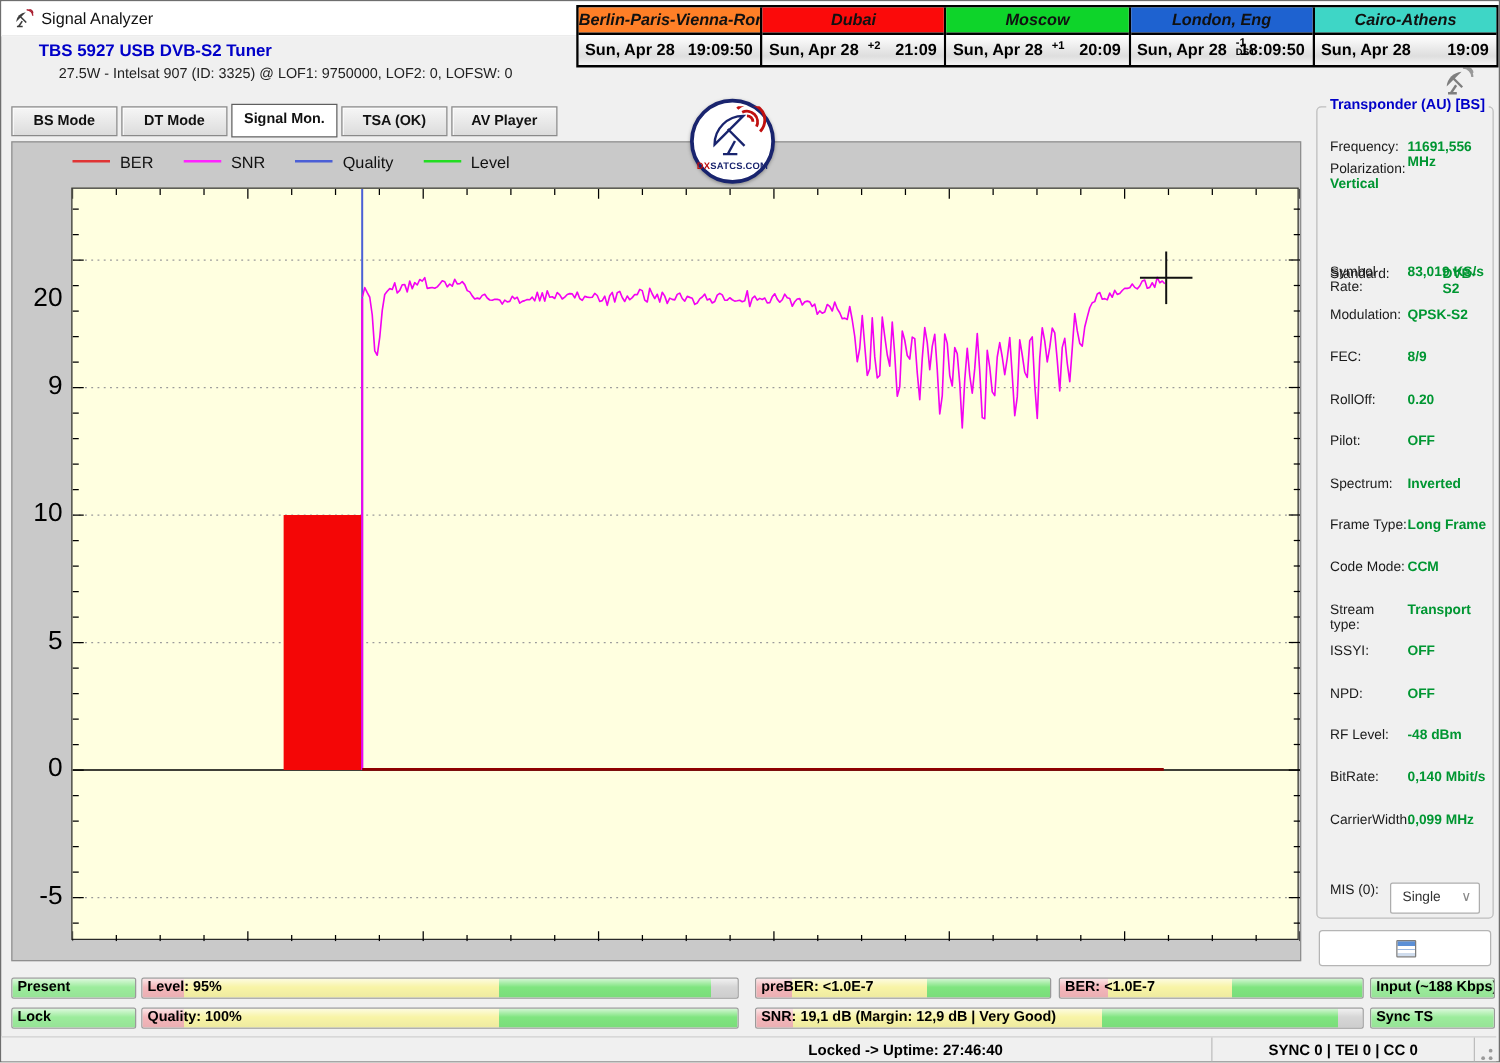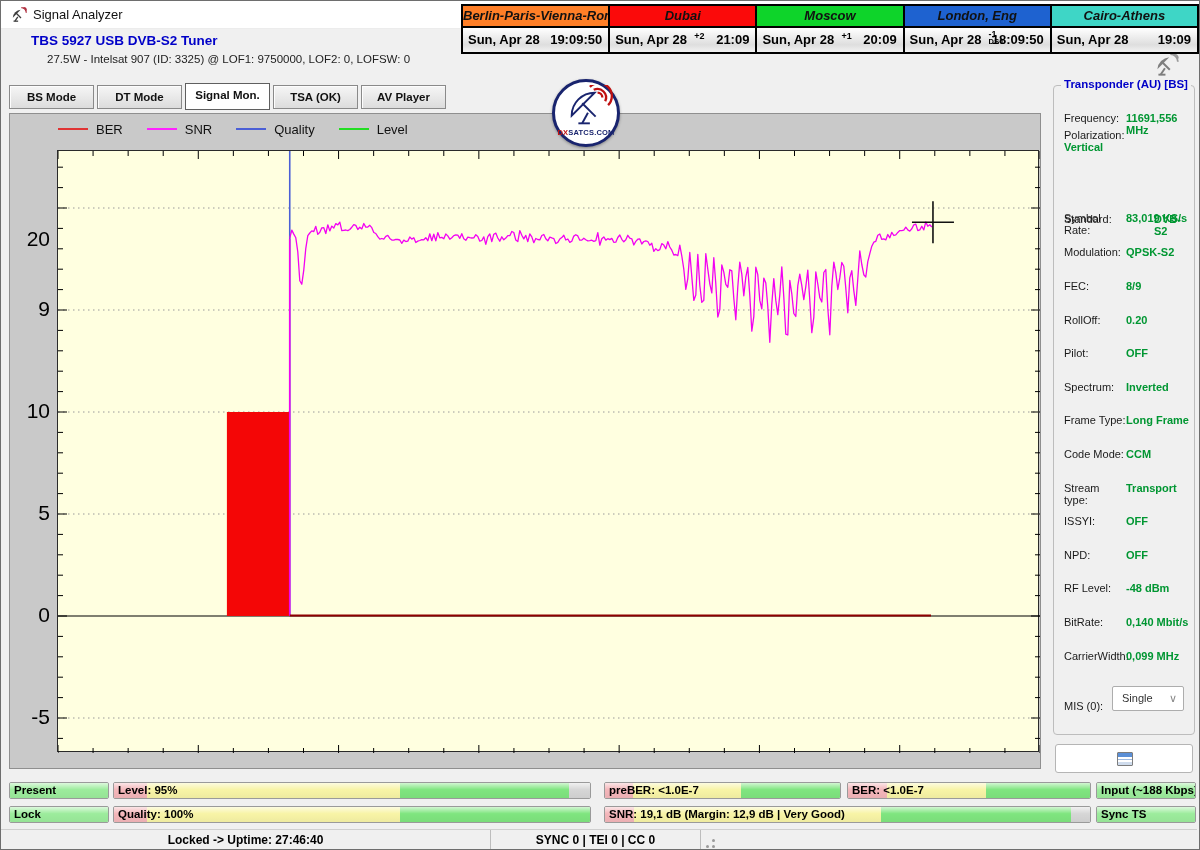--- a/index.html
+++ b/index.html
@@ -42,34 +42,34 @@
   #logo .logo-text .dx{color:#c01010;} #logo .logo-text .rest{color:#19246e;}
   
   #tooltip{position:absolute;left:933px;top:233px;height:20px;line-height:18px;padding:0 7px;background:linear-gradient(#fbfbfb,#e9e9e9);
            border:1px solid #a8a8a8;box-shadow:2px 2px 3px rgba(0,0,0,.25);font-size:11px;color:#111;white-space:nowrap;z-index:40;}
   
   #tp-panel{position:absolute;left:1052px;top:84px;width:142px;height:650px;border:1px solid #bdbdbd;border-radius:4px;background:#f0f0f0;}
   #tp-title{position:absolute;left:7px;top:-8px;background:#f0f0f0;padding:0 3px;font-size:11.5px;font-weight:bold;color:#0000c8;}
   .tp-row{position:absolute;left:10px;right:4px;height:16px;font-size:11px;display:flex;}
   .tp-label{color:#1a1a1a;width:62px;flex:none;}
   .tp-value{color:#009632;font-weight:bold;}
-  #mis-row{position:absolute;left:10px;right:8px;top:600px;height:26px;font-size:11px;display:flex;align-items:flex-end;}
+  #mis-row{position:absolute;left:10px;right:8px;top:620px;height:26px;font-size:11px;display:flex;align-items:flex-start;}
   #mis-select{position:absolute;right:2px;top:0;width:72px;height:25px;background:#fff;border:1px solid #adadad;border-radius:2px;
               font-size:11px;color:#333;line-height:23px;padding-left:9px;cursor:pointer;}
   #mis-select .chev{position:absolute;right:6px;top:0px;color:#888;font-size:11px;}
   #export-btn{position:absolute;left:1054px;top:743px;width:138px;height:29px;background:#fff;border:1px solid #b5b5b5;border-radius:3px;cursor:pointer;}
   #export-btn .disk{position:absolute;left:61px;top:7px;width:16px;height:14px;border:1px solid #7c7c7c;border-radius:1px;
       background:linear-gradient(#5b8fd6 0 4px,#ffffff 4px 6px,#9db9e0 6px 7px,#ffffff 7px 9px,#cfdced 9px 100%);}
   
   .sigbar{position:absolute;height:17px;border:1px solid #9a9a9a;border-radius:2px;overflow:hidden;}
   .sigbar .fill{position:absolute;inset:0;}
   .sigbar .sheen{position:absolute;inset:0;background:linear-gradient(rgba(255,255,255,.65),rgba(255,255,255,0) 45%,rgba(0,0,0,.04));}
   .sigbar .lab{position:absolute;left:4px;top:0;line-height:15px;font-size:11.5px;font-weight:bold;color:#000;white-space:nowrap;}
   
-  #statusbar{position:absolute;left:0;top:828px;width:1196px;height:22px;background:#f0f0f0;border-top:1px solid #cfcfcf;display:flex;}
+  #statusbar{position:absolute;left:0;top:828px;width:1196px;height:22px;background:#f0f0f0;border-top:1px solid #cfcfcf;display:flex;justify-content:flex-end;}
   .status-sec{height:100%;line-height:21px;text-align:center;font-size:12px;font-weight:bold;color:#000;border-right:1px solid #bdbdbd;overflow:hidden;white-space:nowrap;}
   #grip{width:17px;border-right:none;position:relative;}
   #grip i{position:absolute;width:3px;height:3px;background:#9a9a9a;border-radius:50%;}
 </style>
 </head>
 <body>
 
 <div id="win">
 
   <div id="titlebar">

